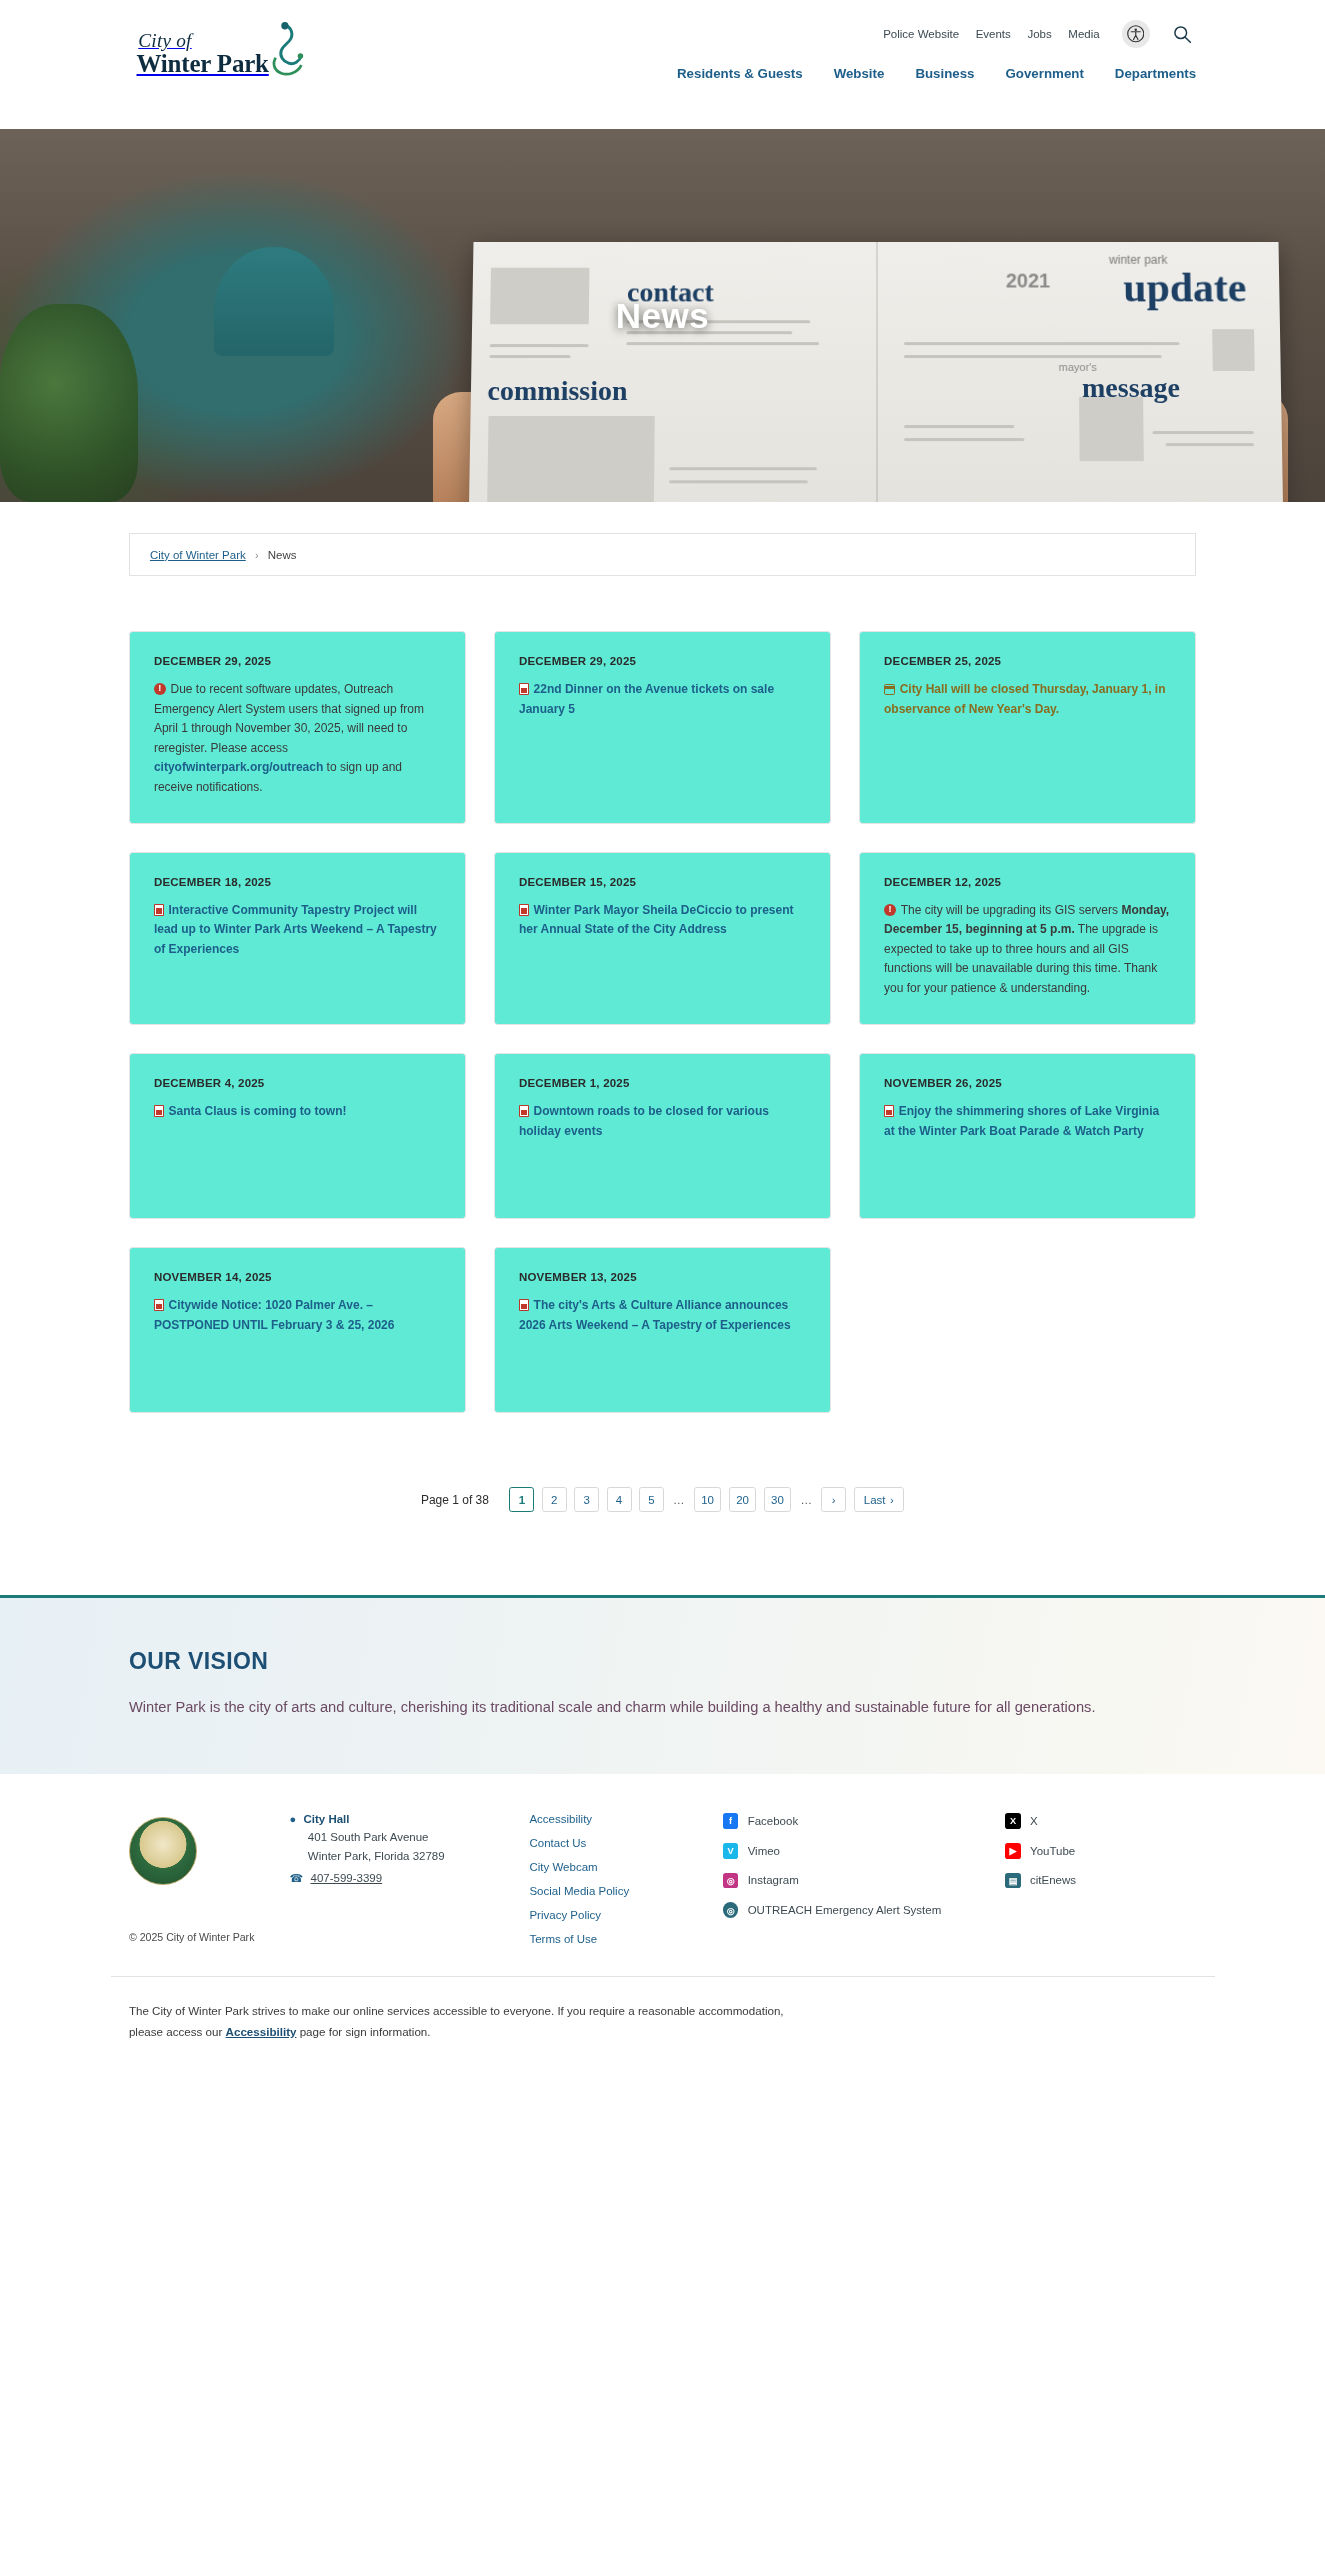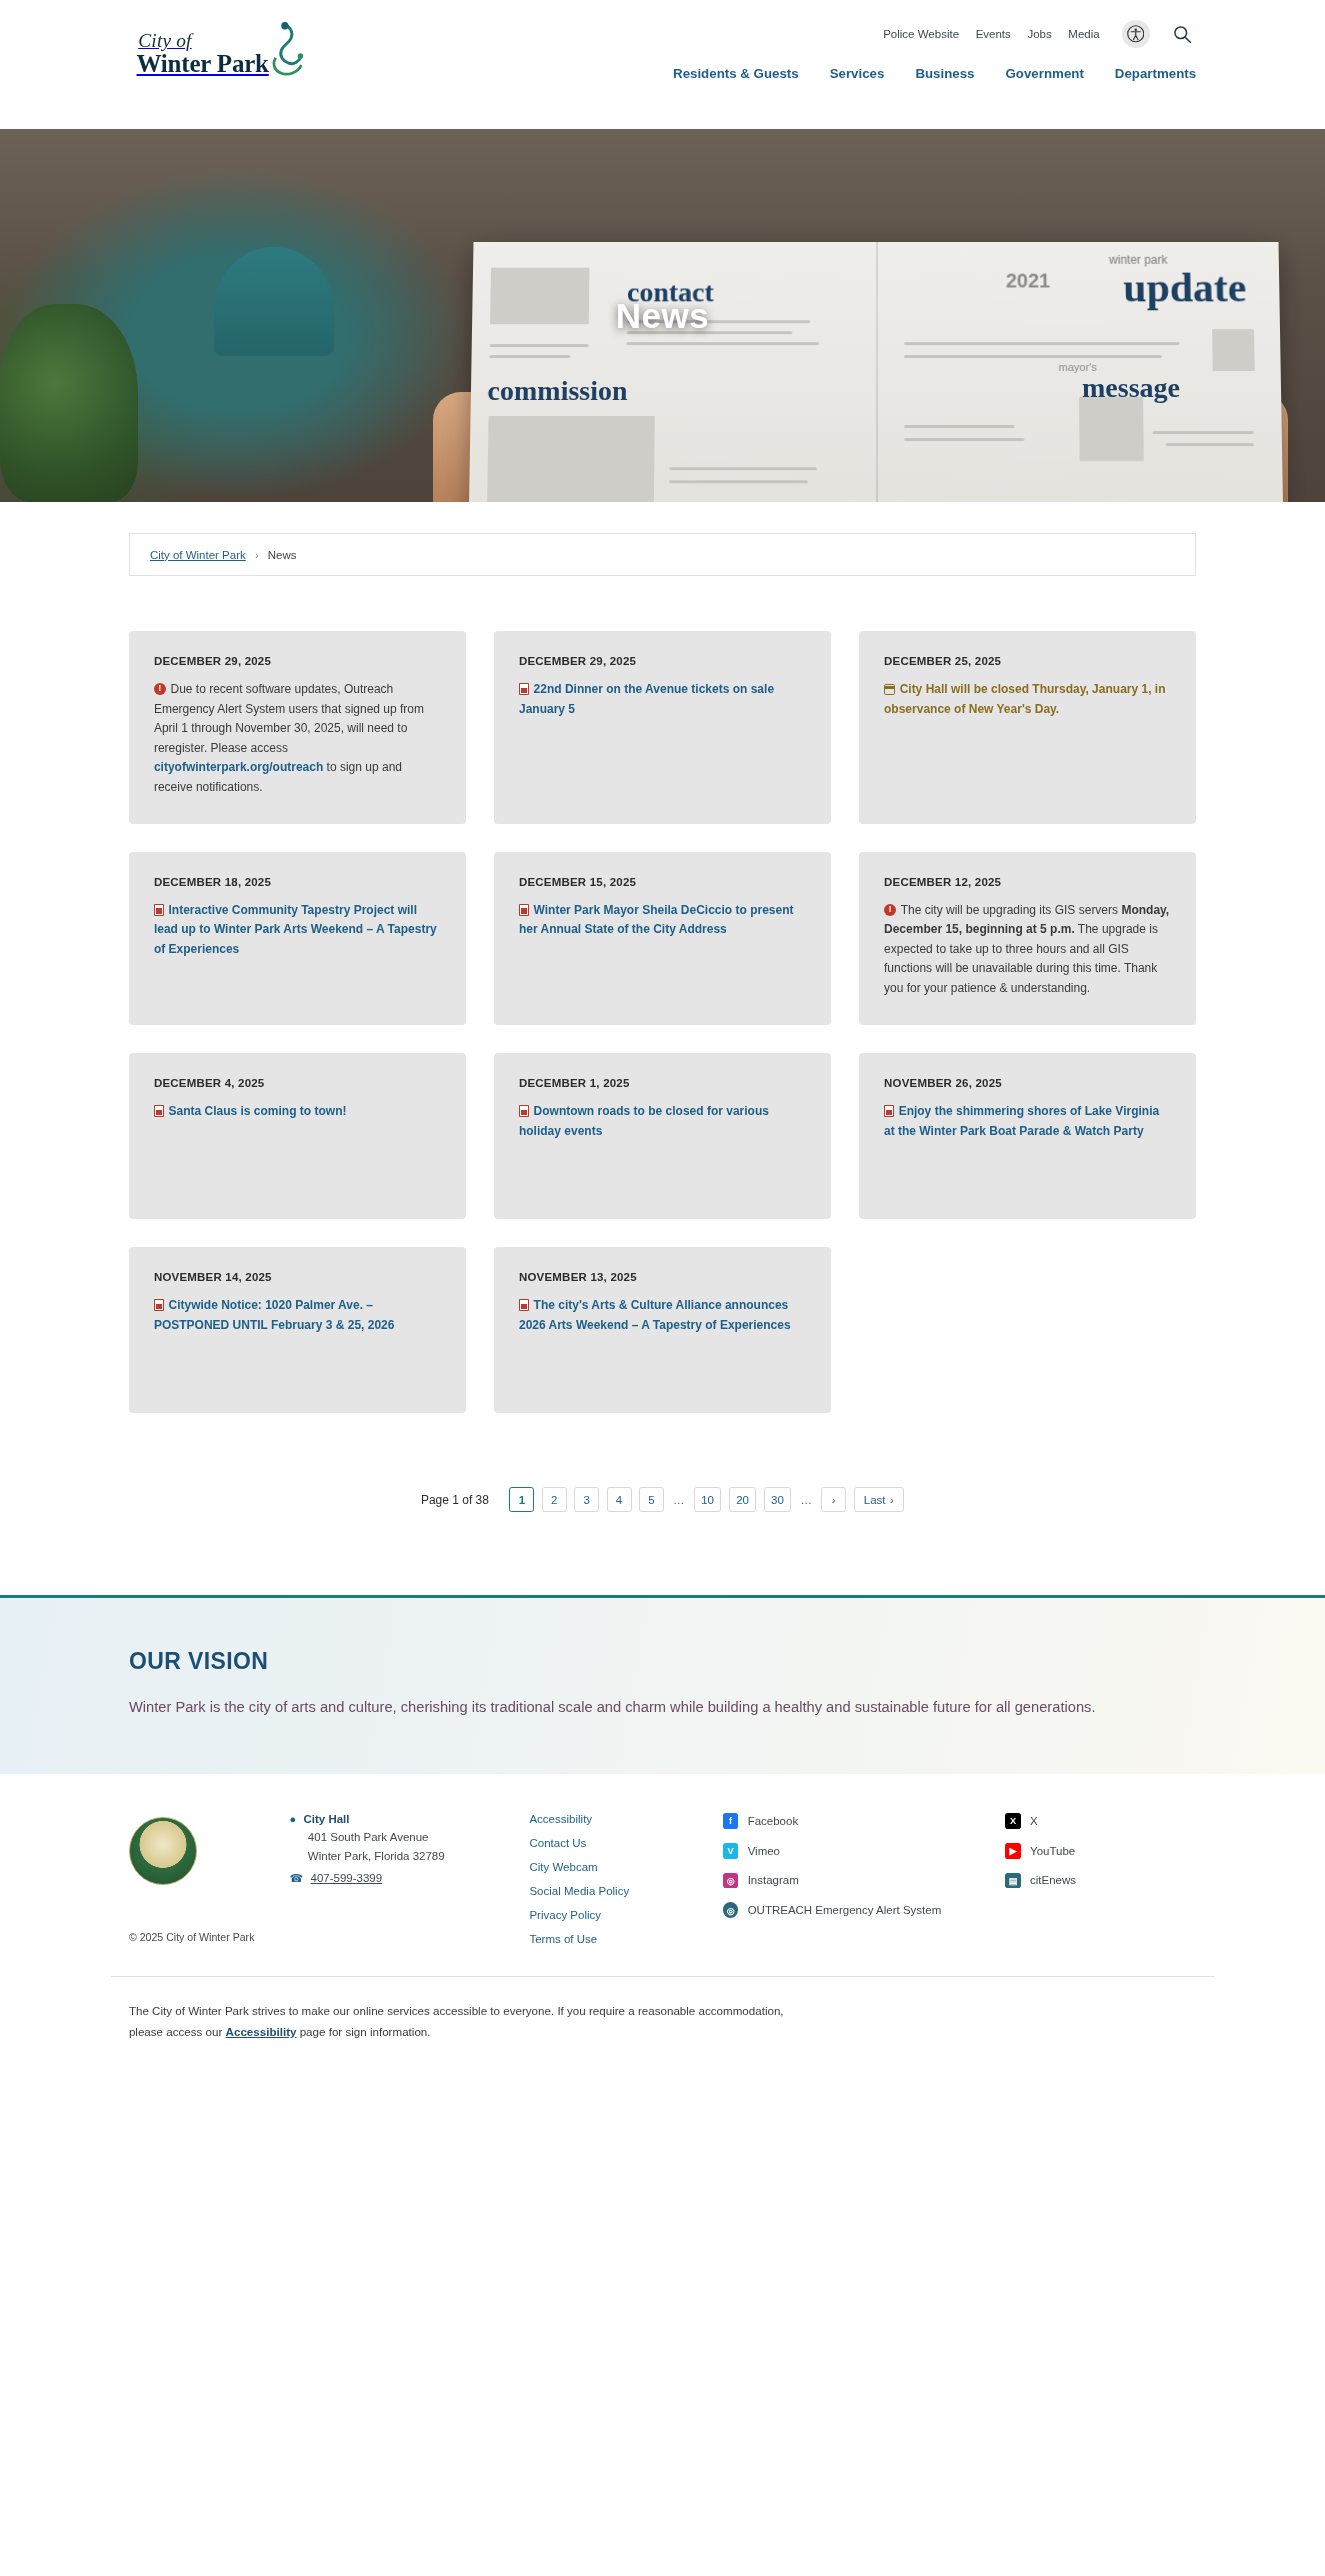--- a/index.html
+++ b/index.html
@@ -216,21 +216,21 @@
     margin-top: 55px;
     display: grid;
     grid-template-columns: repeat(3, 1fr);
     gap: 28px 28px;
   }
   .news-card {
     border: 0.9px solid #e4e4e4;
     border-radius: 3.7px;
     padding: 23px 24px 26px 24px;
     min-height: 166px;
-    background: #e5e5e5;
+    background: #5eead4;
   }
   .news-date {
     font-size: 11.5px;
     font-weight: bold;
     color: #2b2b2b;
     letter-spacing: 0.2px;
     margin-bottom: 13px;
   }
   .news-body {
     font-size: 12px;
@@ -393,21 +393,21 @@
       <div class="search-btn">
         <svg width="20" height="20" viewBox="0 0 24 24">
           <circle cx="10.5" cy="10.5" r="7" fill="none" stroke="#1d3a4a" stroke-width="1.8"></circle>
           <path d="M15.8 15.8 L22 22" stroke="#1d3a4a" stroke-width="1.8" stroke-linecap="round"></path>
         </svg>
       </div>
     </div>
 
     <div class="main-nav">
       <a href="#">Residents &amp; Guests</a>
-      <a href="#">Services</a>
+      <a href="#">Website</a>
       <a href="#">Business</a>
       <a href="#">Government</a>
       <a href="#">Departments</a>
     </div>
 
   </div>
 </div>
 
 <div class="hero">
   <div class="hero-photo"></div>

